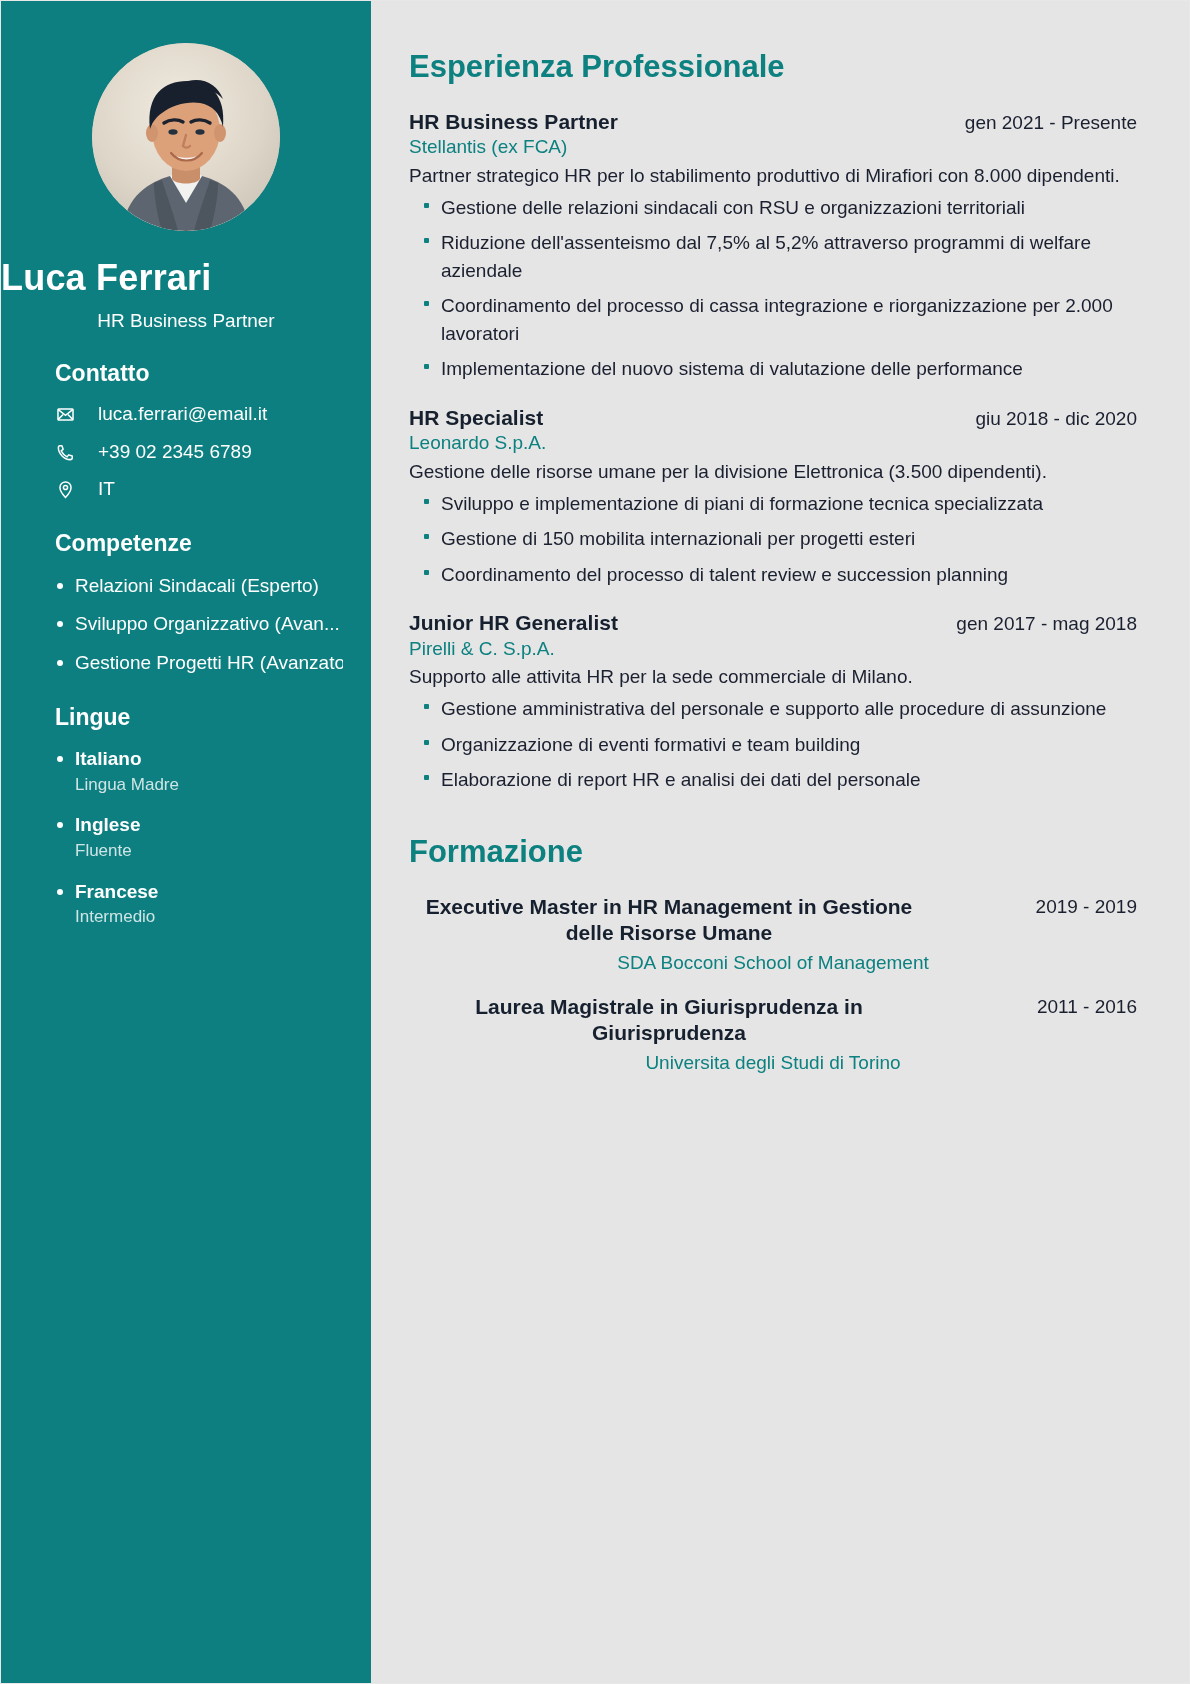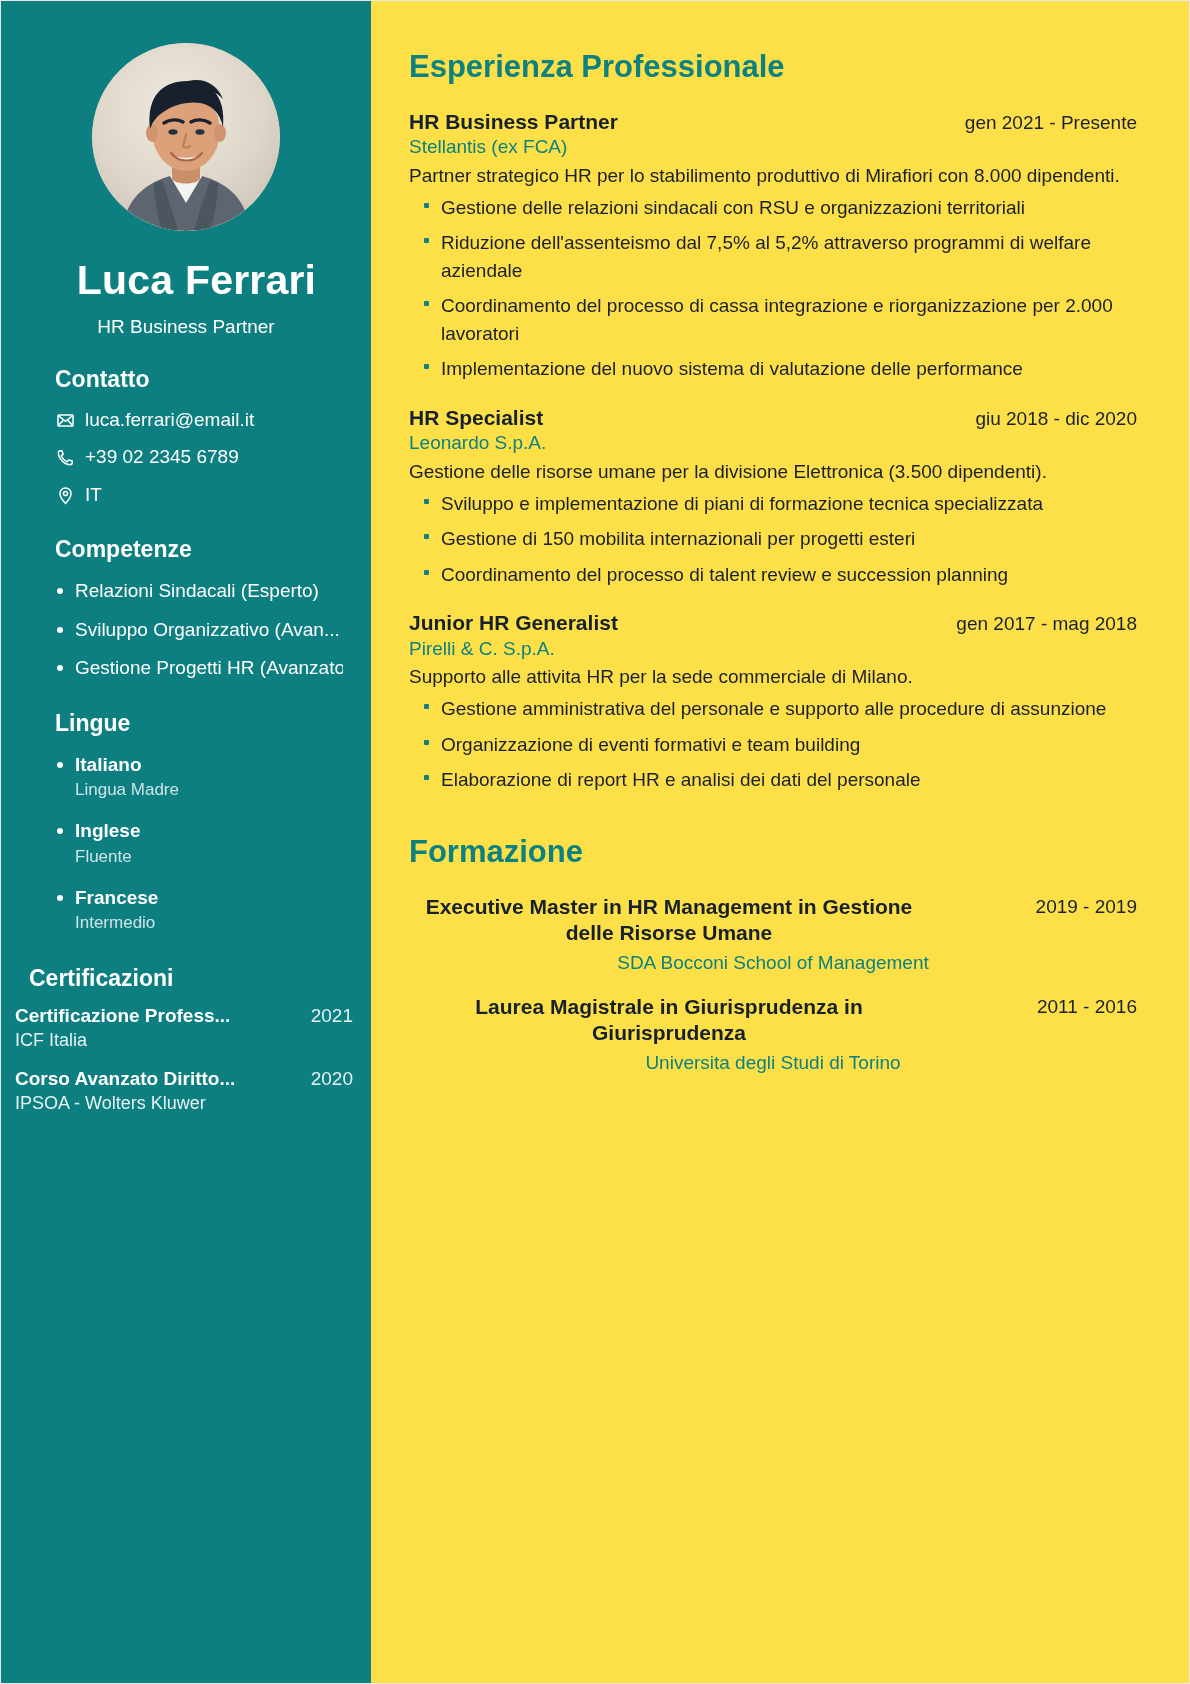--- a/index.html
+++ b/index.html
@@ -43,48 +43,46 @@
     width: 188px;
     height: 188px;
     border-radius: 50%;
     overflow: hidden;
     position: relative;
     background: #d7cfc2;
   }
   .avatar svg { display: block; width: 100%; height: 100%; }
 
   .person-name {
-    text-align: center;
-    font-size: 41px;
+    font-size: 36px;
     font-weight: bold;
     letter-spacing: 0.2px;
     margin: 26px 0 0 0;
     line-height: 1.15;
-    padding-left: 21px;
   }
   .person-title {
     text-align: center;
     font-size: 19px;
     font-weight: normal;
     margin: 12px 0 0 0;
     color: #ffffff;
   }
 
   .side-section { padding: 0 28px 0 30px; margin-left: 24px; }
   .side-heading {
     font-size: 23px;
     font-weight: bold;
     margin: 28px 0 14px 0;
     line-height: 1.2;
   }
 
   .contact-row {
     display: flex;
     align-items: center;
-    gap: 9px;
+    gap: 22px;
     font-size: 19px;
     margin-bottom: 13px;
     line-height: 1.3;
   }
   .contact-row .ic {
     width: 21px;
     height: 21px;
     flex: 0 0 21px;
     display: inline-flex;
     align-items: center;
@@ -175,21 +173,21 @@
     line-height: 1.3;
     margin-top: 1px;
   }
 
   
   .main {
     flex: 1 1 auto;
     box-sizing: border-box;
     padding: 48px 52px 0 38px;
     position: relative;
-    background: #fde047;
+    background: #e5e5e5;
   }
   .section-title {
     color: #0d8080;
     font-size: 31px;
     font-weight: bold;
     margin: 0 0 24px 0;
     line-height: 1.15;
   }
   .section-title.second { margin-top: 40px; }
 
@@ -383,37 +381,20 @@
           <div class="lang-name">Inglese</div>
           <div class="lang-level">Fluente</div>
         </div>
         <div class="lang-item">
           <div class="lang-name">Francese</div>
           <div class="lang-level">Intermedio</div>
         </div>
       </div>
     </div>
 
-    <div class="cert-section">
-      <div class="cert-heading">Certificazioni</div>
-      <div class="cert-item">
-        <div class="cert-top">
-          <div class="cert-name">Certificazione Profess...</div>
-          <div class="cert-year">2021</div>
-        </div>
-        <div class="cert-issuer">ICF Italia</div>
-      </div>
-      <div class="cert-item">
-        <div class="cert-top">
-          <div class="cert-name">Corso Avanzato Diritto...</div>
-          <div class="cert-year">2020</div>
-        </div>
-        <div class="cert-issuer">IPSOA - Wolters Kluwer</div>
-      </div>
-    </div>
   </aside>
 
   <main class="main">
 
     <h1 class="section-title">Esperienza Professionale</h1>
 
     <div class="entry">
       <div class="entry-head">
         <div class="entry-role">HR Business Partner</div>
         <div class="entry-dates">gen 2021 - Presente</div>

